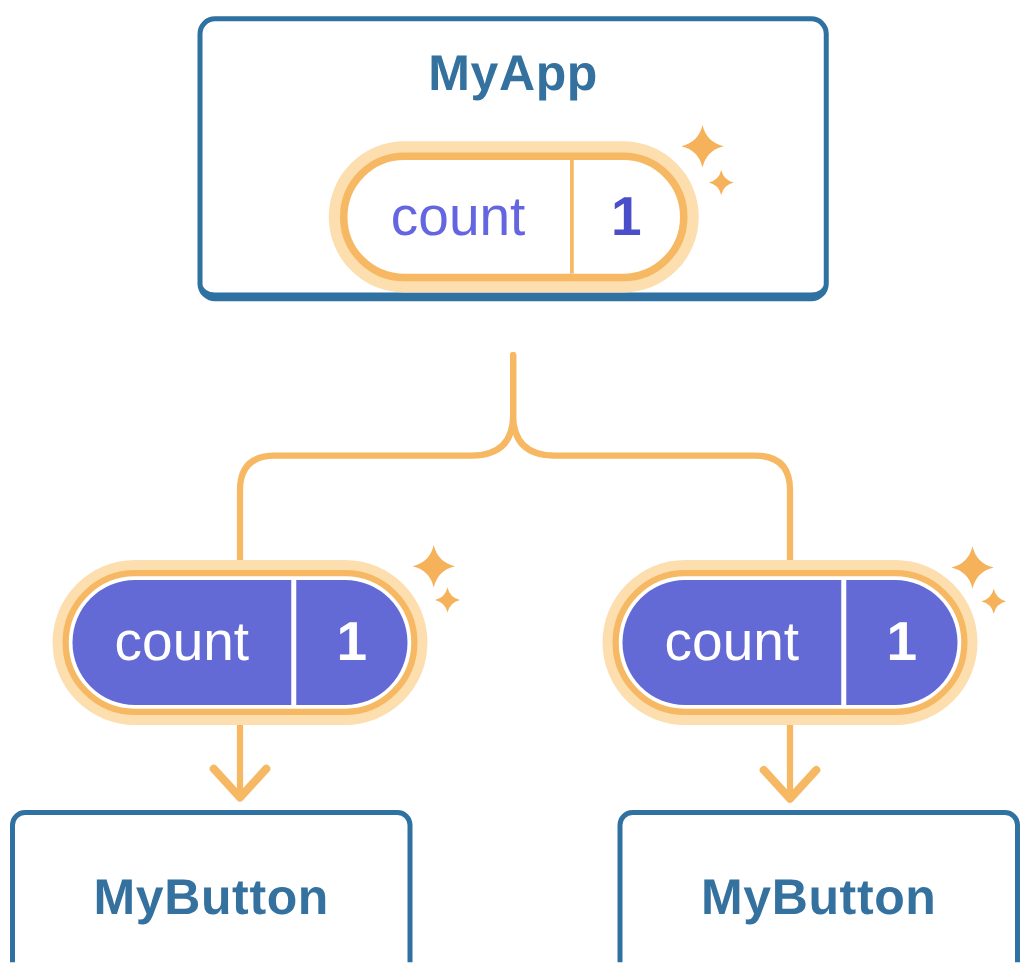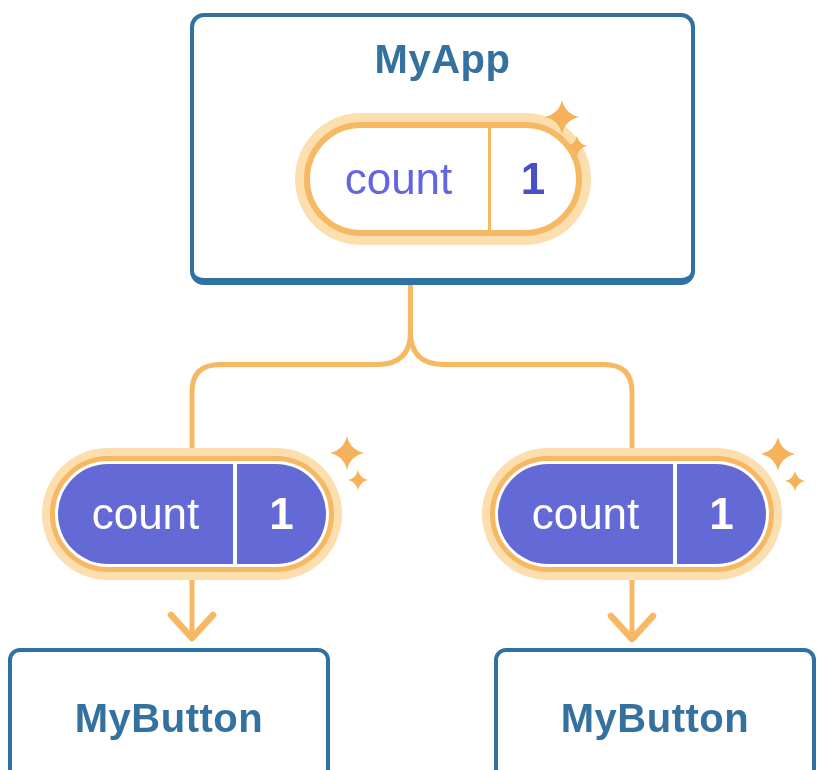--- a/index.html
+++ b/index.html
@@ -24,21 +24,21 @@
 
   .branch{fill:none;stroke:var(--line-orange);stroke-width:5;stroke-linecap:round;stroke-linejoin:round;}
   .arrowhead{fill:none;stroke:var(--line-orange);stroke-width:6.5;stroke-linecap:round;stroke-linejoin:round;}
   .sparkle{fill:var(--sparkle-orange);}
 
   .card{
     position:absolute;z-index:1;background:var(--white);
     border:4px solid var(--card-border);border-bottom-width:7px;
     display:flex;flex-direction:column;align-items:center;
   }
-  .root-card{left:158px;top:13px;width:505px;height:272px;border-radius:14px;margin-left:32px;}
+  .root-card{left:158px;top:13px;width:505px;height:228px;border-radius:14px;}
   .leaf-card{width:322px;height:143px;border-radius:12px;justify-content:center;text-align:right;}
   .leaf-card.left{left:8px;top:648px;}
   .leaf-card.right{left:494px;top:648px;}
   .card-title{
     color:var(--card-text);font-size:40px;font-weight:700;line-height:52px;
     letter-spacing:0.5px;white-space:nowrap;
   }
   .root-card .card-title{margin-top:16px;}
 
   

